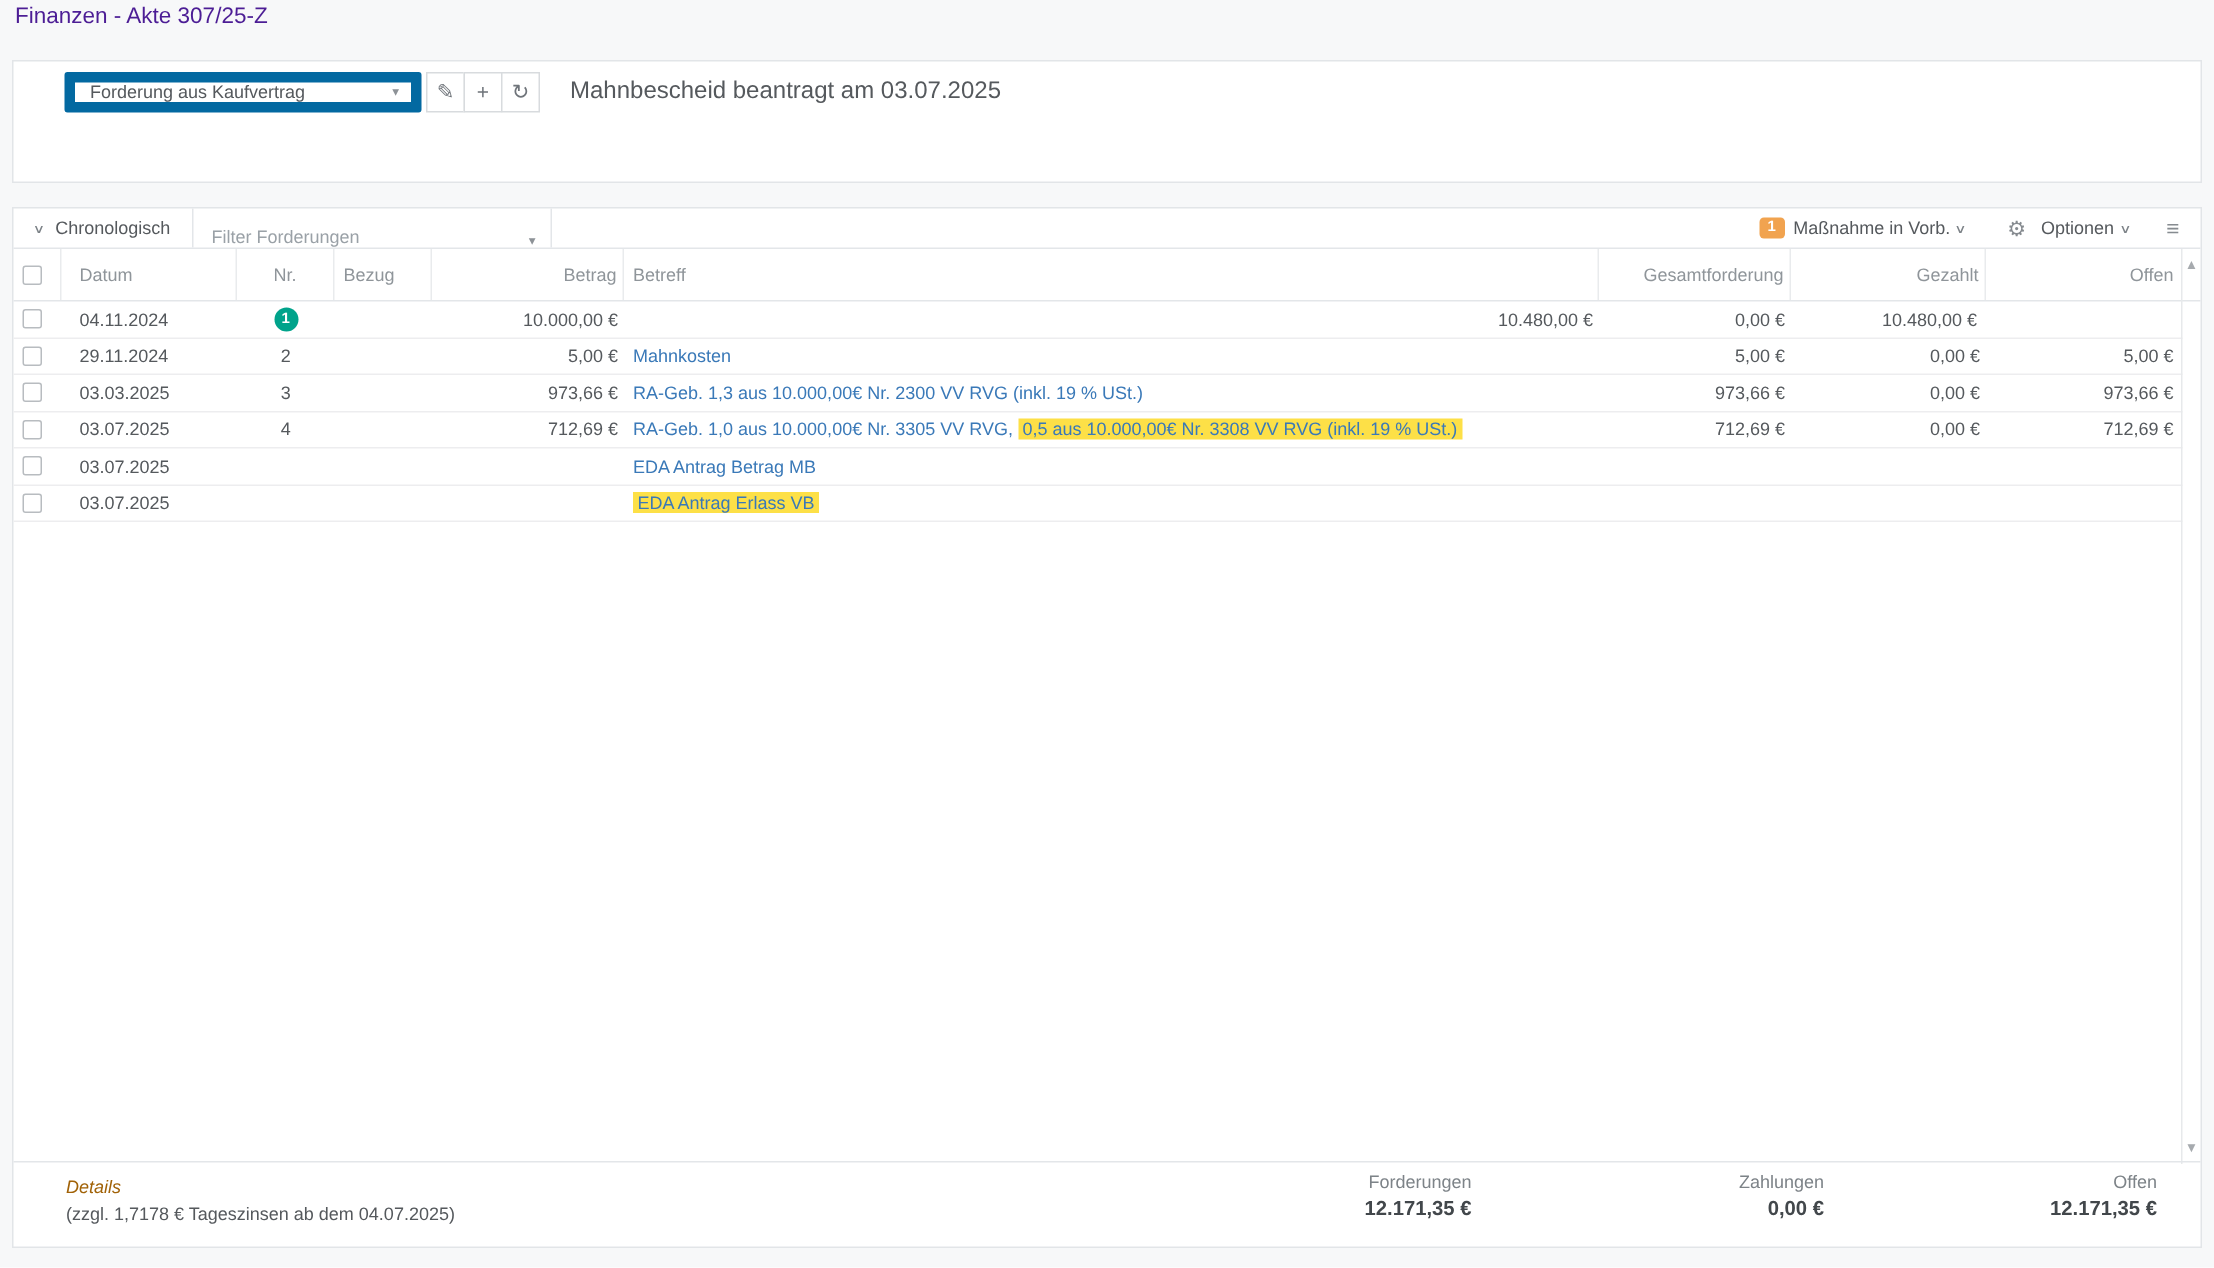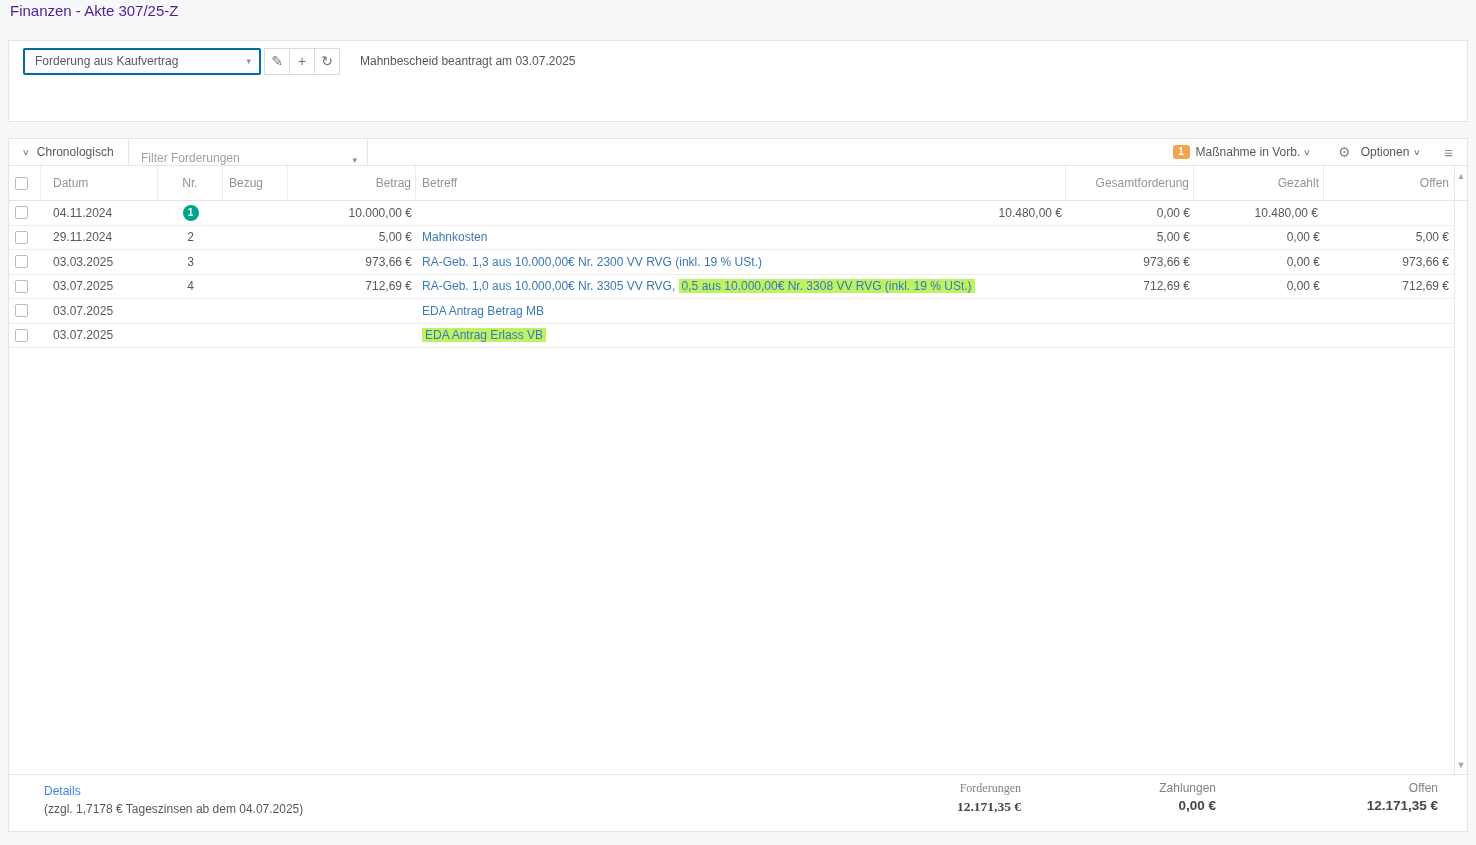--- a/index.html
+++ b/index.html
@@ -27,32 +27,32 @@
     border-bottom:1px solid #eef0f2;
   }
   .tab {
     font-size:12px; color:#3a79b8; cursor:pointer; white-space:nowrap;
   }
   .tab.active { text-decoration:underline; }
   .controls-row {
     height:40px; display:flex; align-items:center; padding-left:14px;
   }
   .claim-select {
-    width:238px; height:27px; border:2px solid #0369a1; border-radius:2px;
+    width:238px; height:27px; border:7px solid #0369a1; border-radius:2px;
     display:flex; align-items:center; justify-content:space-between;
-    padding:0 8px 0 10px; font-size:12px; color:#55595d; background:#fff;
+    padding:0 8px 0 10px; font-size:12px; color:#55595d; background:#fff;margin-left:20px;
   }
   .caret { font-size:9px; color:#8d9297; }
   .btn-group { display:flex; margin-left:4px; }
   .icon-btn {
     width:26px; height:27px; border:1px solid #d8dbde; margin-left:-1px;
     display:flex; align-items:center; justify-content:center;
     font-size:14px; color:#6f747a; background:#fff; cursor:pointer;
   }
-  .status-text { margin-left:20px; font-size:12px; color:#55595d; }
+  .status-text { margin-left:20px; font-size:16px; color:#55595d; }
   
   #panel-table { top:138px; height:694px; }
   .filter-bar {
     height:27px; display:flex; align-items:center;
     border-bottom:1px solid #e3e6e9; font-size:12px;
   }
   .sort-cell {
     width:120px; height:100%; display:flex; align-items:center; gap:8px;
     padding-left:14px; border-right:1px solid #e3e6e9; color:#55595d; cursor:pointer;
   }
@@ -97,45 +97,45 @@
   .cell-offen { text-align:right; padding-right:6px; }
   .thead .cell-betrag, .thead .cell-right { justify-content:flex-end; }
   .thead .cell-offen { justify-content:flex-end; padding-right:6px; }
   input[type=checkbox] {
     appearance:none; -webkit-appearance:none;
     width:13px; height:13px; border:1px solid #b8bcc0; border-radius:2px;
     background:#fff; cursor:pointer; display:block;
   }
   .link { color:#3a79b8; cursor:pointer; }
   .plain { color:#55595d; }
-  .hl { background:#bef264; padding:1px 3px; }
+  .hl { background:#fde047; padding:1px 3px; }
   .nr-badge {
     width:16px; height:16px; border-radius:50%; background:#00a38b;
     color:#fff; font-size:10px; font-weight:bold;
     display:flex; align-items:center; justify-content:center;
   }
   .scroll-strip {
     position:absolute; left:1445px; top:27px; height:610px; width:13px;
     border-left:1px solid #e7e9eb;
     display:flex; flex-direction:column; justify-content:space-between; align-items:center;
     padding:6px 0; font-size:9px; color:#a6aaae;
   }
   .scroll-arrow { cursor:pointer; line-height:9px; }
   
   .table-footer {
     position:absolute; left:0; right:0; bottom:0; height:57px;
     border-top:1px solid #e3e6e9; font-size:12px;
   }
   .details-block { position:absolute; left:35px; top:9px; }
-  .details-link { color:#3b82f6; cursor:pointer; }
+  .details-link { color:#a16207; cursor:pointer;font-style:italic; }
   .interest-note { margin-top:4px; color:#55595d; }
   .total-block { position:absolute; top:6px; width:200px; text-align:right; }
   .total-block .t-label { color:#7d8388; }
   .total-block .t-value { margin-top:3px; font-size:13.5px; font-weight:bold; color:#42474b; }
-  #total-0 { left:812px;font-family:Liberation Serif, serif; }
+  #total-0 { left:772px; }
   #total-1 { left:1007px; }
   #total-2 { left:1229px; }
 </style>
 </head>
 <body>
 
 <div class="page-title">Finanzen - Akte 307/25-Z</div>
 
 <div class="panel" id="panel-top">
   <div class="controls-row">

